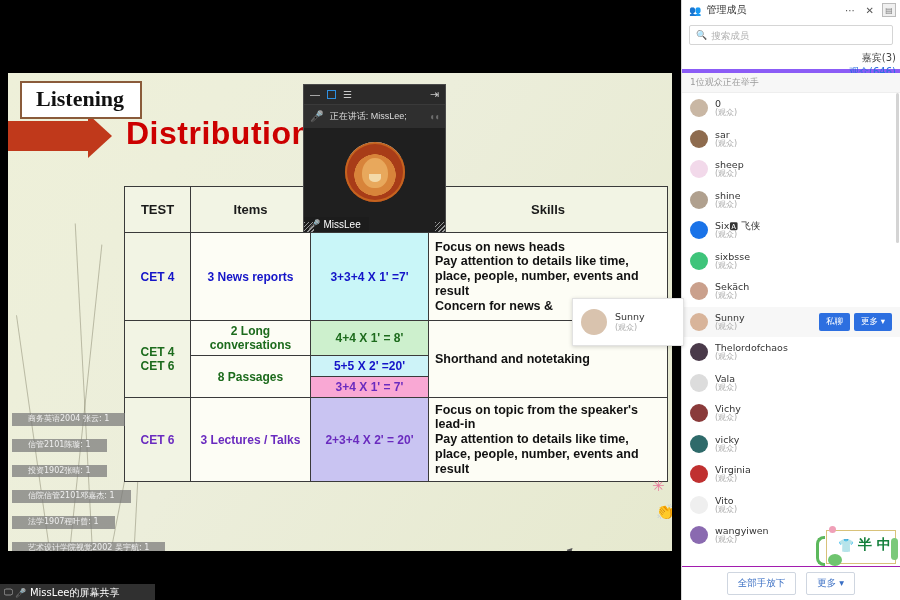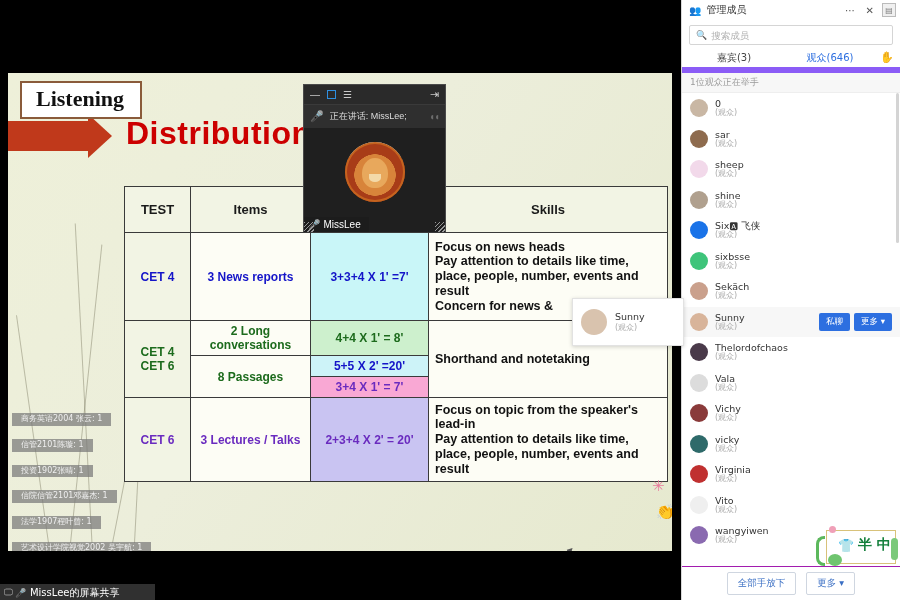--- a/index.html
+++ b/index.html
@@ -85,21 +85,21 @@
   #slide-cursor {
     position: absolute; left: 560px; top: 475px; width: 0; height: 0;
     border-left: 6px solid #555; border-bottom: 9px solid transparent;
     border-right: 4px solid transparent; transform: rotate(-18deg);
   }
 
   
   #tags { position: absolute; left: 4px; top: 334px; width: 120px; }
   .tag {
     display: inline-block; background: rgba(120,120,120,.72); color: #efefef;
-    font-size: 8px; padding: 2px 9px; margin-bottom: 7px; white-space: nowrap;
+    font-size: 8px; padding: 2px 16px; margin-bottom: 7px; white-space: nowrap;
     font-family: "DejaVu Sans", sans-serif; line-height: 1.1;
   }
 
   
   #vidwin {
     position: absolute; left: 303px; top: 83px; width: 143px; height: 148px;
     background: #242424; border: 1px solid #4a4a4a; z-index: 30;
   }
   #vid-ctrl { height: 19px; background: #2a2a2a; display: flex; align-items: center;
               padding: 0 6px; gap: 7px; }
@@ -176,22 +176,22 @@
     height: 20px; border: 1px solid #d5d5d5; border-radius: 2px;
     display: flex; align-items: center; gap: 4px; padding: 0 6px; background: #fff;
   }
   #p-search .mag { color: #9a9a9a; font-size: 9px; }
   #p-search input {
     border: 0; outline: 0; font-size: 9.5px; color: #333; width: 100%;
     font-family: "DejaVu Sans", sans-serif; background: transparent;
   }
   #p-search input::placeholder { color: #b0b0b0; }
   #p-tabs {
-    display: flex; align-items: flex-start; border-bottom: 6px solid #8b5cf6;
-    height: 22px; padding: 0 4px;
+    display: flex; align-items: flex-end; border-bottom: 4px solid #8b5cf6;
+    height: 22px; padding: 0 4px; flex-direction: column;
   }
   #p-tabs .tab {
     flex: 1; text-align: center; font-size: 10px; color: #444; cursor: pointer;
   }
   #p-tabs .tab.active { color: #2d6fe0; }
   #p-tabs .hand-ic { width: 18px; text-align: center; color: #2d7ff0; font-size: 11px; }
   #p-notice {
     height: 20px; background: #f7f7f7; border-bottom: 1px solid #eee;
     display: flex; align-items: center; padding: 0 8px;
     font-size: 9px; color: #9a9a9a;

